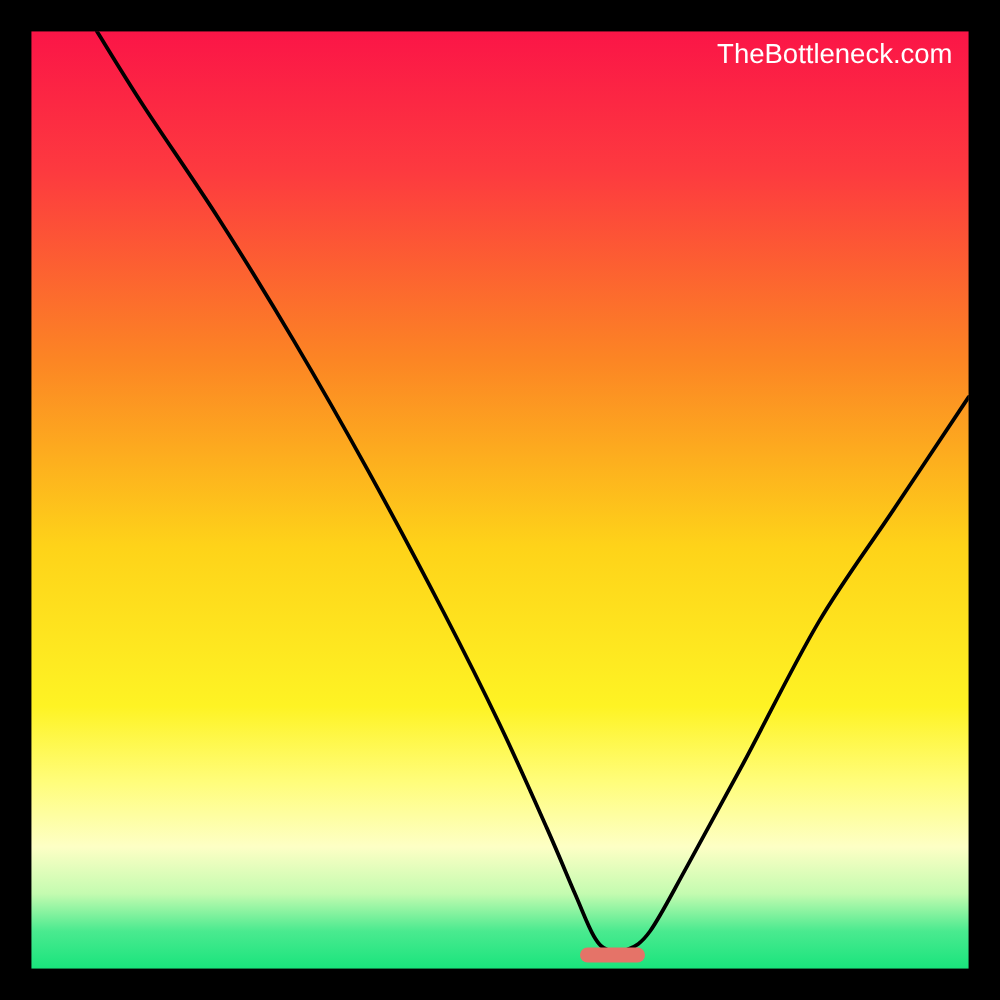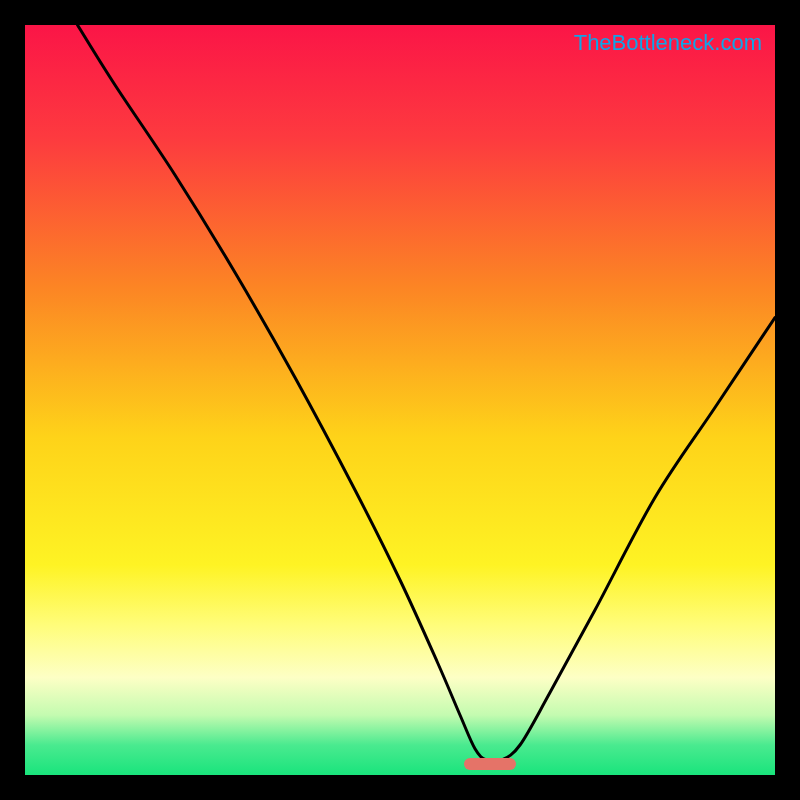--- a/index.html
+++ b/index.html
@@ -1,19 +1,19 @@
 <!DOCTYPE html>
 <html><head>
 <meta charset="utf-8">
 <style>
 * { margin: 0; padding: 0; box-sizing: border-box; }
 body { background: #000; width: 800px; height: 800px; position: relative; font-family: Arial, sans-serif; }
 .outer { width: 800px; height: 800px; background: #000; position: relative; }
 .plot-area { position: absolute; left: 25px; top: 25px; width: 750px; height: 750px; }
-.watermark { position: absolute; top: 5px; right: 13px; color: #0ea5e9; font-size: 22px; font-weight: 400; z-index: 10; }
+.watermark { position: absolute; top: 5px; right: 13px; color: #ffffff; font-size: 22px; font-weight: 400; z-index: 10; }
 .gradient-bg { position: absolute; left: 0; top: 0; width: 100%; height: 100%; }
 .curve-svg { position: absolute; left: 0; top: 0; width: 100%; height: 100%; }
 .marker { position: absolute; background: #e57368; border-radius: 6px; height: 12px; width: 56px; }
 </style>
 </head>
 <body>
 
 <div class="outer">
   <div class="plot-area">
     <span class="watermark">TheBottleneck.com</span>

